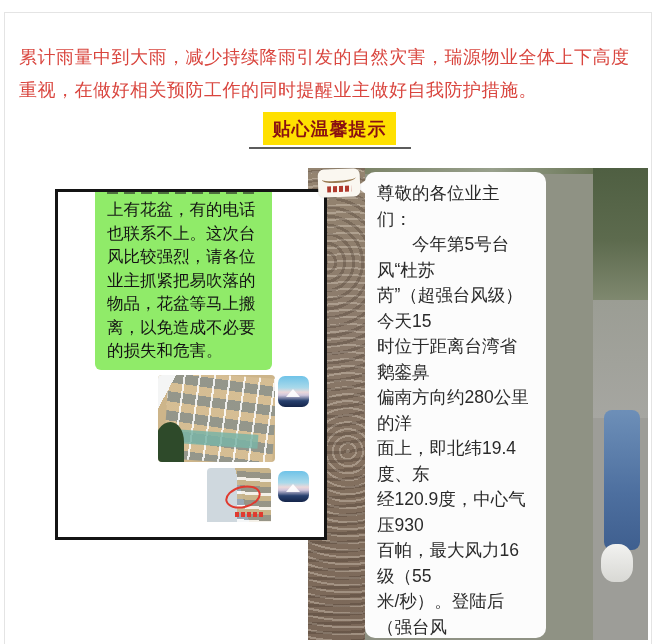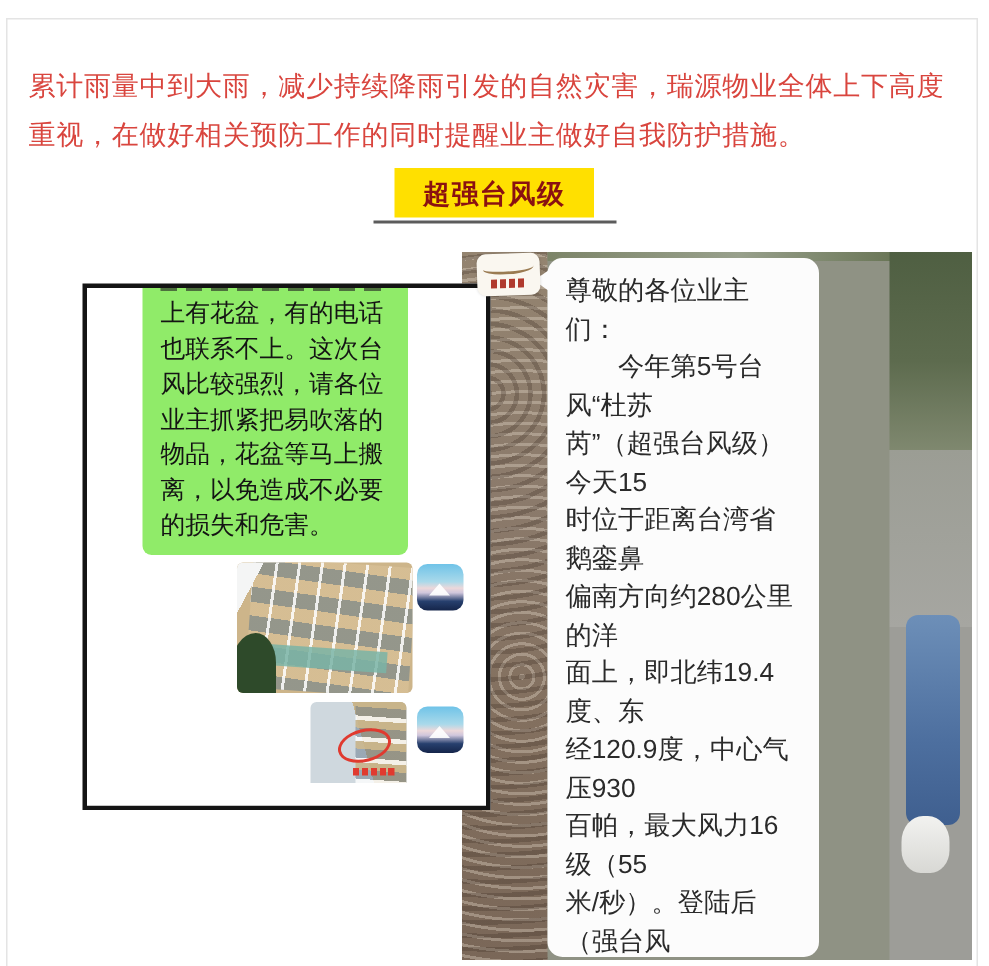--- a/index.html
+++ b/index.html
@@ -93,21 +93,21 @@
   .avatar2{left:220px;top:279px;}
 </style>
 </head>
 <body>
 
 <div class="canvas">
   <div class="card">
     <p class="intro">累计雨量中到大雨，减少持续降雨引发的自然灾害，瑞源物业全体上下高度
 重视，在做好相关预防工作的同时提醒业主做好自我防护措施。</p>
     <div class="tip-underline"></div>
-    <div class="tip-btn">超强台风级</div>
+    <div class="tip-btn">贴心温馨提示</div>
   </div>
 
   <div class="right-shot">
     <div class="rock"></div>
     <div class="top-blur"></div>
     <div class="side-trees"></div>
     <div class="side-road"></div>
     <div class="side-pavement"></div>
     <div class="child-jeans"></div>
     <div class="child-shoe"></div>

